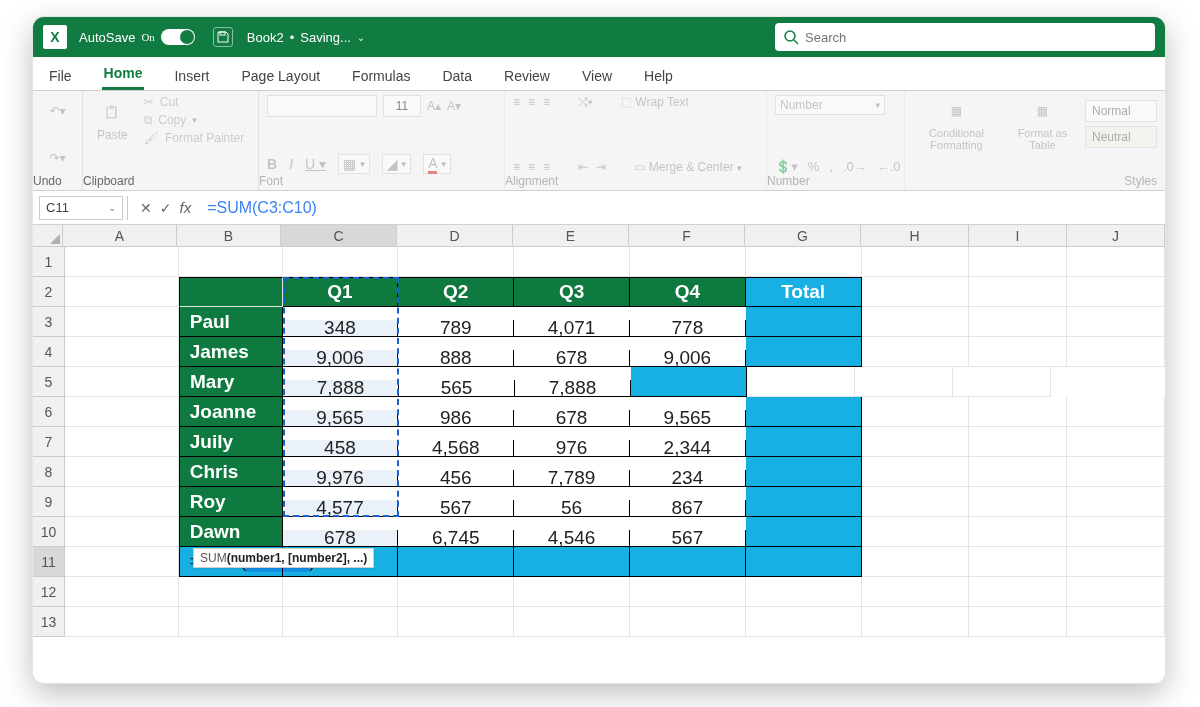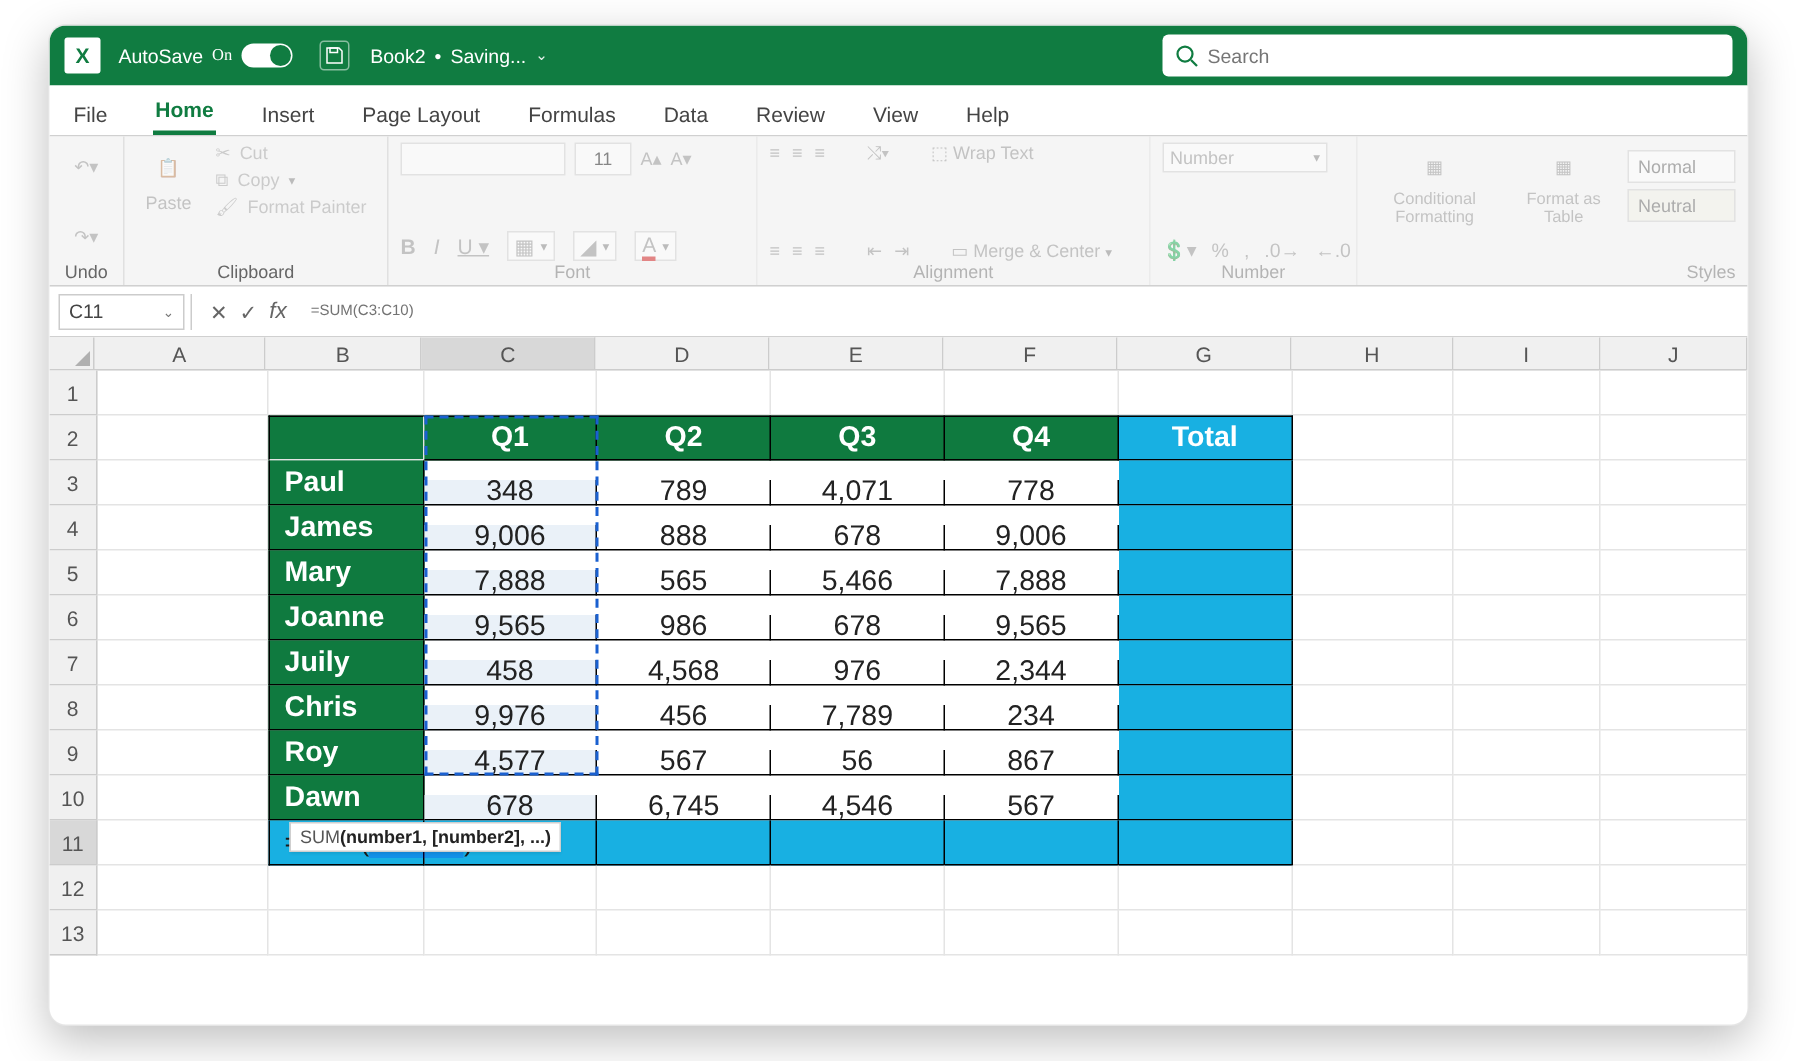--- a/index.html
+++ b/index.html
@@ -17,37 +17,37 @@
   .searchwrap { margin-left:auto; position:relative; width:380px; height:28px; }
   .searchbox { width:100%; height:100%; border:none; border-radius:4px; padding:0 10px 0 30px; font-size:13px; background:#fff; color:#333;}
   .searchwrap svg { position:absolute; left:8px; top:6px; }
   
   .tabs { height:34px; background:#fff; display:flex; align-items:flex-end; gap:28px; padding:0 14px; border-bottom:1px solid #d0d0d0; font-size:14px; color:#444;}
   .tab { padding:6px 2px; cursor:pointer;}
   .tab.active { color:#107c41; font-weight:600; border-bottom:3px solid #107c41; }
   
   .ribbon { height:100px; background:#f5f5f5; border-bottom:1px solid #d0d0d0; display:flex; font-size:12px; color:#888; position:relative;}
   .rgroup { border-right:1px solid #e0e0e0; padding:4px 8px 16px 8px; display:flex; flex-direction:column; justify-content:space-between; position:relative;}
-  .rgroup .glabel { position:absolute; bottom:2px; left:0; right:0; text-align:center; font-size:12px; color:#666;}
+  .rgroup .glabel { position:absolute; bottom:2px; left:0; right:0; text-align:left; font-size:12px; color:#666;}
   .btncol { display:flex; flex-direction:column; gap:2px; align-items:center; padding:2px 6px;}
   .btncol .ic { width:28px; height:28px; display:flex; align-items:center; justify-content:center; }
   .row { display:flex; gap:10px; align-items:center;}
   .cliprow { display:flex; gap:6px; align-items:center; font-size:12px; color:#999; }
   .faded { opacity:.45; }
   .fontsel { width:110px; height:22px; border:1px solid #ccc; background:#fff;}
   .sizesel { width:38px; height:22px; border:1px solid #ccc; background:#fff; text-align:center; font-size:12px;}
   .palettebox { border:1px solid #ccc; padding:1px 4px; height:20px; display:flex; align-items:center; gap:4px; background:#fff;}
   .dd { font-size:9px; color:#777;}
   .stylecell { width:72px; height:22px; border:1px solid #ccc; background:#fff; font-size:12px; display:flex; align-items:center; padding:0 6px; color:#555;}
   
   .fbar { height:34px; border-bottom:1px solid #d0d0d0; display:flex; align-items:center; background:#fff; font-size:14px; color:#444;}
   .namebox { width:84px; height:24px; border:1px solid #ccc; margin-left:6px; display:flex; align-items:center; padding:0 6px; font-size:13px; justify-content:space-between;}
   .fx-icons { display:flex; gap:8px; padding:0 8px; color:#666; align-items:center;}
   .fx { font-style:italic; font-family:Liberation Sans, sans-serif; font-size:15px;}
-  .formula-input { flex:1; padding:0 8px; font-size:10px; color:#737373;}
+  .formula-input { flex:1; padding:0 8px; font-size:16px; color:#3b82f6;}
   
   .grid { position:relative; background:#fff; }
   .colheads { display:flex; height:22px; background:#f0f0f0; border-bottom:1px solid #ccc;}
   .corner { width:32px; border-right:1px solid #ccc; background:#f0f0f0; position:relative;}
   .corner::after{ content:""; position:absolute; right:2px; bottom:2px; width:0;height:0; border-left:10px solid transparent; border-bottom:10px solid #b0b0b0;}
   .ch { border-right:1px solid #ccc; text-align:center; font-size:14px; color:#555; line-height:22px; background:#f0f0f0;}
   .ch.A{width:114px;} .ch.B{width:104px;} .ch.C{width:116px;} .ch.D{width:116px;} .ch.E{width:116px;} .ch.F{width:116px;} .ch.G{width:116px;} .ch.H{width:108px;} .ch.I{width:98px;} .ch.J{width:98px;}
   .ch.sel{ background:#d8d8d8;}
   .rows { }
   .gr { display:flex; height:30px; }
@@ -314,21 +314,20 @@
           <div class="cell cH"></div>
           <div class="cell cI"></div>
           <div class="cell cJ"></div>
         </div>
         <div class="gr">
           <div class="rh">5</div>
           <div class="cell cA"></div>
           <div class="cell cB hdr-name borderL">Mary</div>
           <div class="cell cC dnum c-sel">7,888</div>
           <div class="cell cD dnum">565</div>
-          <div class="cell cE dnum">5,466</div>
           <div class="cell cF dnum">7,888</div>
           <div class="cell cG tot-blue"></div>
           <div class="cell cH"></div>
           <div class="cell cI"></div>
           <div class="cell cJ"></div>
         </div>
         <div class="gr">
           <div class="rh">6</div>
           <div class="cell cA"></div>
           <div class="cell cB hdr-name borderL">Joanne</div>

